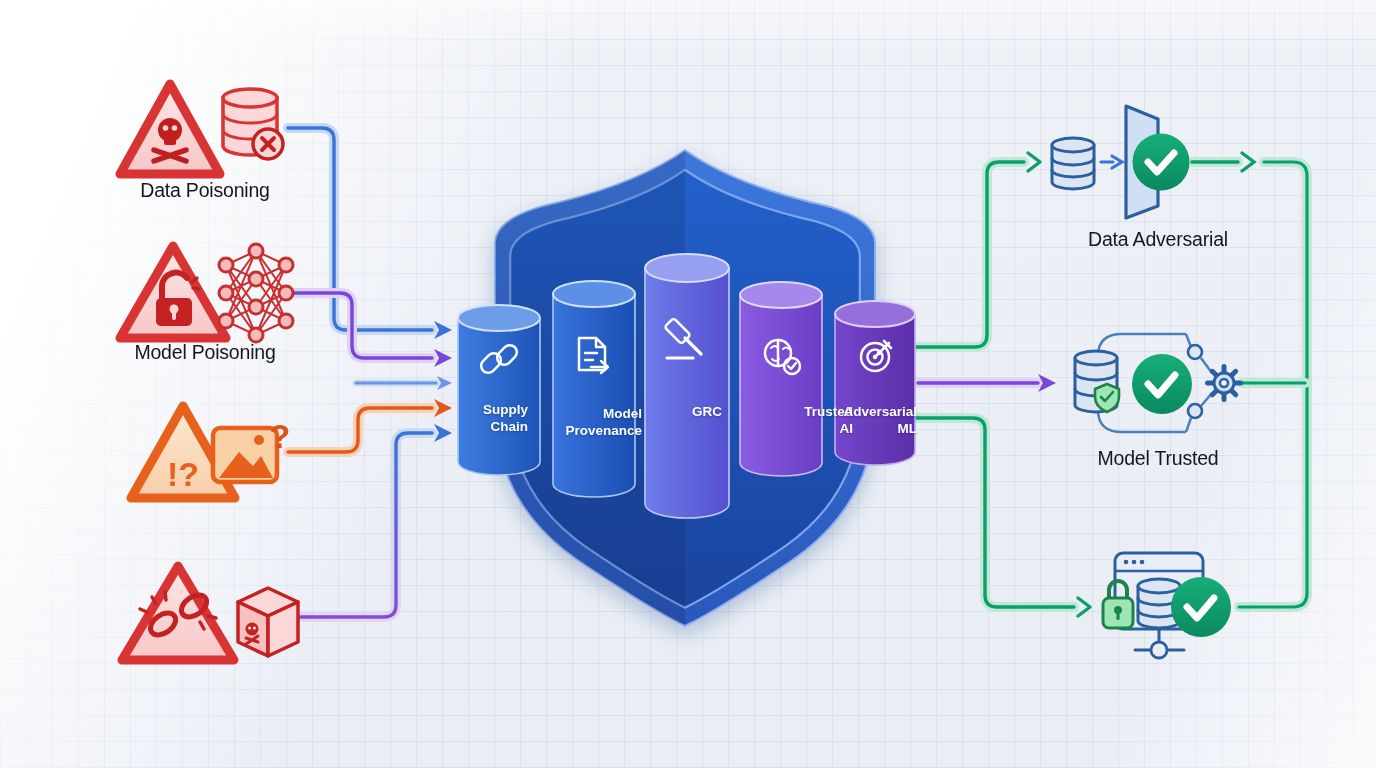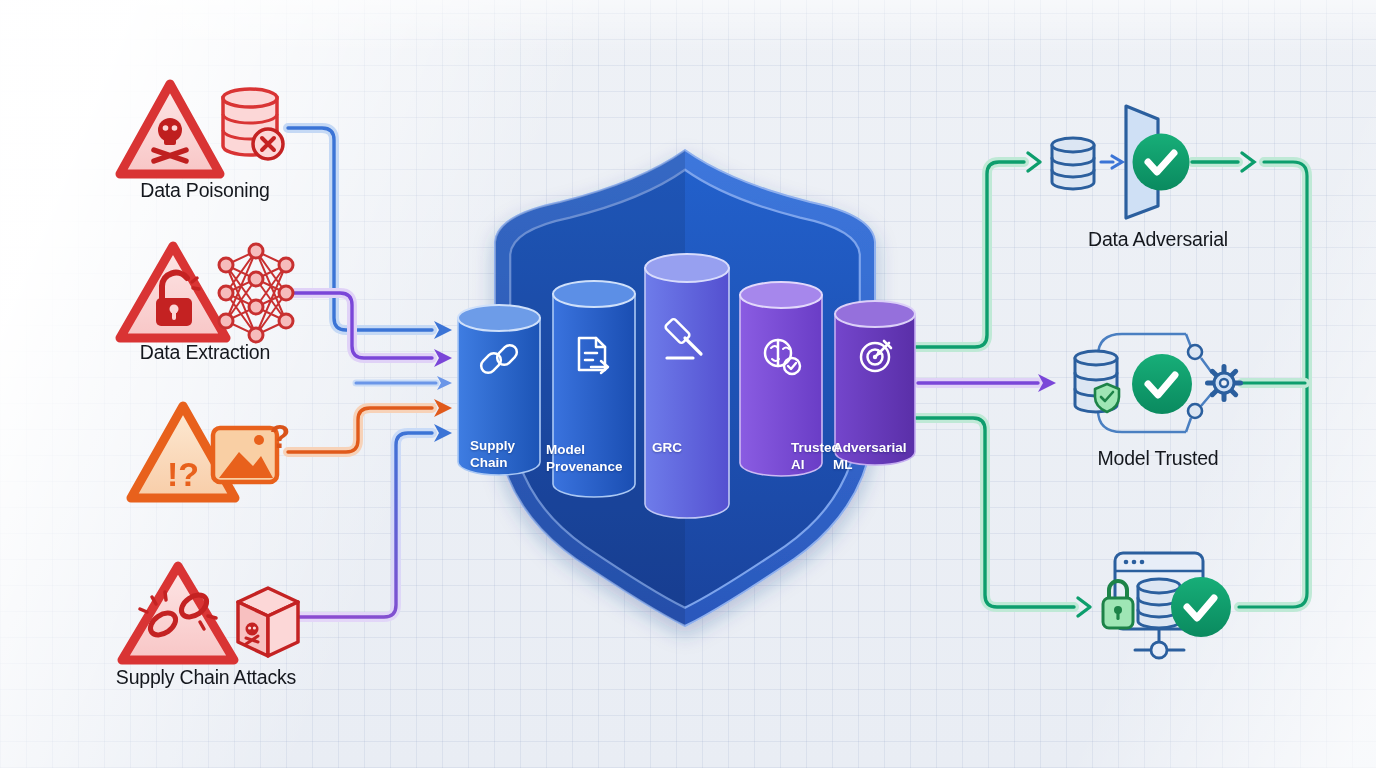--- a/index.html
+++ b/index.html
@@ -16,21 +16,21 @@
   }
   svg{position:absolute;inset:0;display:block;}
   .lbl{
     position:absolute;transform:translateX(-50%);
     font-weight:400;font-size:19.5px;color:#14171d;
     white-space:nowrap;letter-spacing:-.2px;
   }
   .pillar-lbl{
     position:absolute;transform:translateX(-50%);
     color:#fff;font-weight:600;font-size:13.5px;line-height:1.28;
-    text-align:left;text-shadow:0 1px 2px rgba(10,30,90,.4);margin-top:36px;
+    text-align:right;text-shadow:0 1px 2px rgba(10,30,90,.4);
   }
   .white-ic{stroke:#fff;fill:none;stroke-width:2.5;stroke-linecap:round;stroke-linejoin:round;}
   .steel{stroke:#2b5f9e;fill:#dce6f3;stroke-width:3;stroke-linejoin:round;stroke-linecap:round;}
   .steel-line{stroke:#2b5f9e;fill:none;stroke-width:3;stroke-linecap:round;stroke-linejoin:round;}
 </style>
 </head>
 <body>
 
 <div class="stage">
 <svg width="1376" height="768" viewBox="0 0 1376 768">
@@ -330,22 +330,21 @@
       <circle cx="1159" cy="650" r="8" fill="#e8eef8" stroke="#2b5f9e" stroke-width="2.8"></circle>
     </g>
     <g>
       <circle cx="1201" cy="607" r="30" fill="url(#gCheck)"></circle>
       <path d="M1187,607 l10,11 l17,-20" fill="none" stroke="#fff" stroke-width="7" stroke-linecap="round" stroke-linejoin="round"></path>
     </g>
   </g>
 </svg>
 
 <div class="lbl" style="left:205px;top:179px">Data Poisoning</div>
-<div class="lbl" style="left:205px;top:341px">Data Extraction</div>
-<div class="lbl" style="left:206px;top:666px">Supply Chain Attacks</div>
+<div class="lbl" style="left:205px;top:341px">Model Poisoning</div>
 
 <div class="pillar-lbl" style="left:499px;top:401px;width:58px">Supply Chain</div>
 <div class="pillar-lbl" style="left:594px;top:405px;width:96px">Model Provenance</div>
 <div class="pillar-lbl" style="left:687px;top:403px;width:70px">GRC</div>
 <div class="pillar-lbl" style="left:822px;top:403px;width:62px">Trusted AI</div>
 <div class="pillar-lbl" style="left:875px;top:403px;width:84px">Adversarial ML</div>
 
 <div class="lbl" style="left:1158px;top:228px">Data Adversarial</div>
 <div class="lbl" style="left:1158px;top:447px">Model Trusted</div>
 </div>

